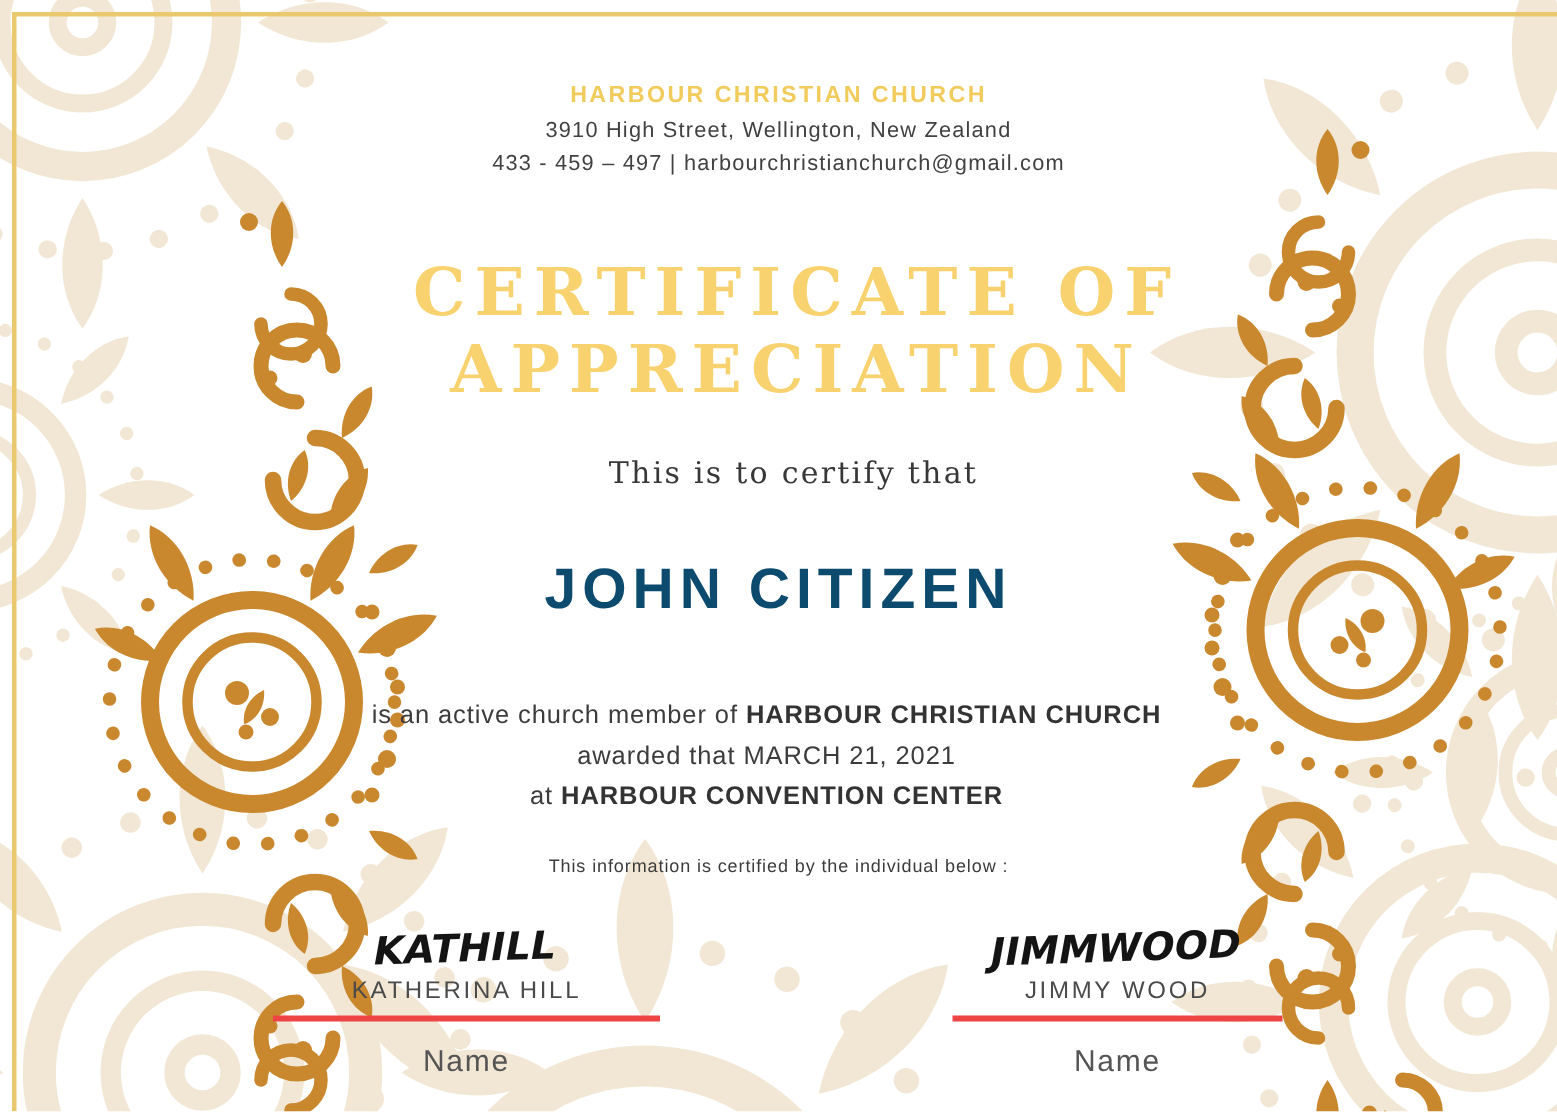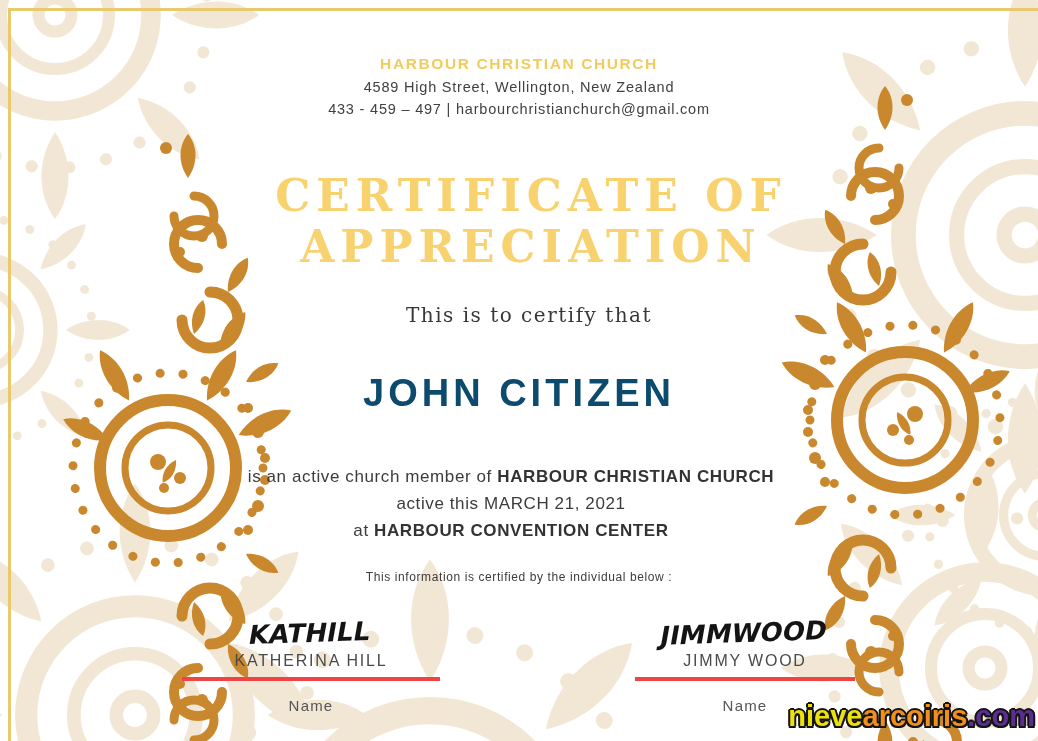--- a/index.html
+++ b/index.html
@@ -59,21 +59,21 @@
   .sig.right { left:635px; width:220px; }
   .scrawl {
     height:46px; display:flex; align-items:flex-end; justify-content:center;
     font-family:"DejaVu Sans", sans-serif; font-weight:900; font-size:26px;
     color:#141414; transform:skewX(-12deg) rotate(-2deg); letter-spacing:0px;
   }
   .sig-name {
     margin-top:4px; padding-bottom:7px; border-bottom:4px solid #ef4444;
     font-size:16px; letter-spacing:1.8px; color:#4A4A4A;text-align:center;
   }
-  .sig-label { margin-top:16px; font-size:15px; letter-spacing:1.2px; color:#555555; }
+  .sig-label { margin-top:16px; font-size:20px; letter-spacing:1.2px; color:#555555; }
 
   .watermark {
     position:absolute; right:3px; bottom:8px; z-index:3;
     font-weight:bold; font-size:29px; letter-spacing:0px;
     font-family:"Liberation Sans", sans-serif;
     text-shadow:
       2px 0 #141414, -2px 0 #141414, 0 2px #141414, 0 -2px #141414,
       1.5px 1.5px #141414, -1.5px -1.5px #141414,
       1.5px -1.5px #141414, -1.5px 1.5px #141414;
   }
@@ -168,40 +168,40 @@
     <use href="#goldOrn" transform="translate(168,468)"></use>
     <use href="#goldOrn" transform="translate(905,420) scale(-1,1)"></use>
   </svg>
 
   <div class="frame"></div>
 
   <div class="content">
 
     <div class="hdr">
       <div class="church-name">HARBOUR CHRISTIAN CHURCH</div>
-      <div class="hdr-line">4589 High Street, Wellington, New Zealand</div>
+      <div class="hdr-line">3910 High Street, Wellington, New Zealand</div>
       <div class="hdr-line">433 - 459 – 497 | harbourchristianchurch@gmail.com</div>
     </div>
 
     <div class="title">
       <div>CERTIFICATE OF</div>
       <div>APPRECIATION</div>
     </div>
 
     <div class="certify">This is to certify that</div>
 
     <div class="recipient">JOHN CITIZEN</div>
 
     <div class="bodytxt">
       <div>
         <span>is an active church member of</span>
         <span class="b">HARBOUR CHRISTIAN CHURCH</span>
       </div>
       <div>
-        <span>active this</span>
+        <span>awarded that</span>
         <span>MARCH 21, 2021</span>
       </div>
       <div>
         <span>at</span>
         <span class="b">HARBOUR CONVENTION CENTER</span>
       </div>
     </div>
 
     <div class="certified">This information is certified by the individual below :</div>
 
@@ -212,17 +212,14 @@
     </div>
 
     <div class="sig right">
       <div class="scrawl">JIMMWOOD</div>
       <div class="sig-name">JIMMY WOOD</div>
       <div class="sig-label">Name</div>
     </div>
 
   </div>
 
-  <div class="watermark">
-    <span class="wm-1">nieve</span><span class="wm-2">arcoiris</span><span class="wm-3">.com</span>
-  </div>
 
 </div>
 
 </body></html>

